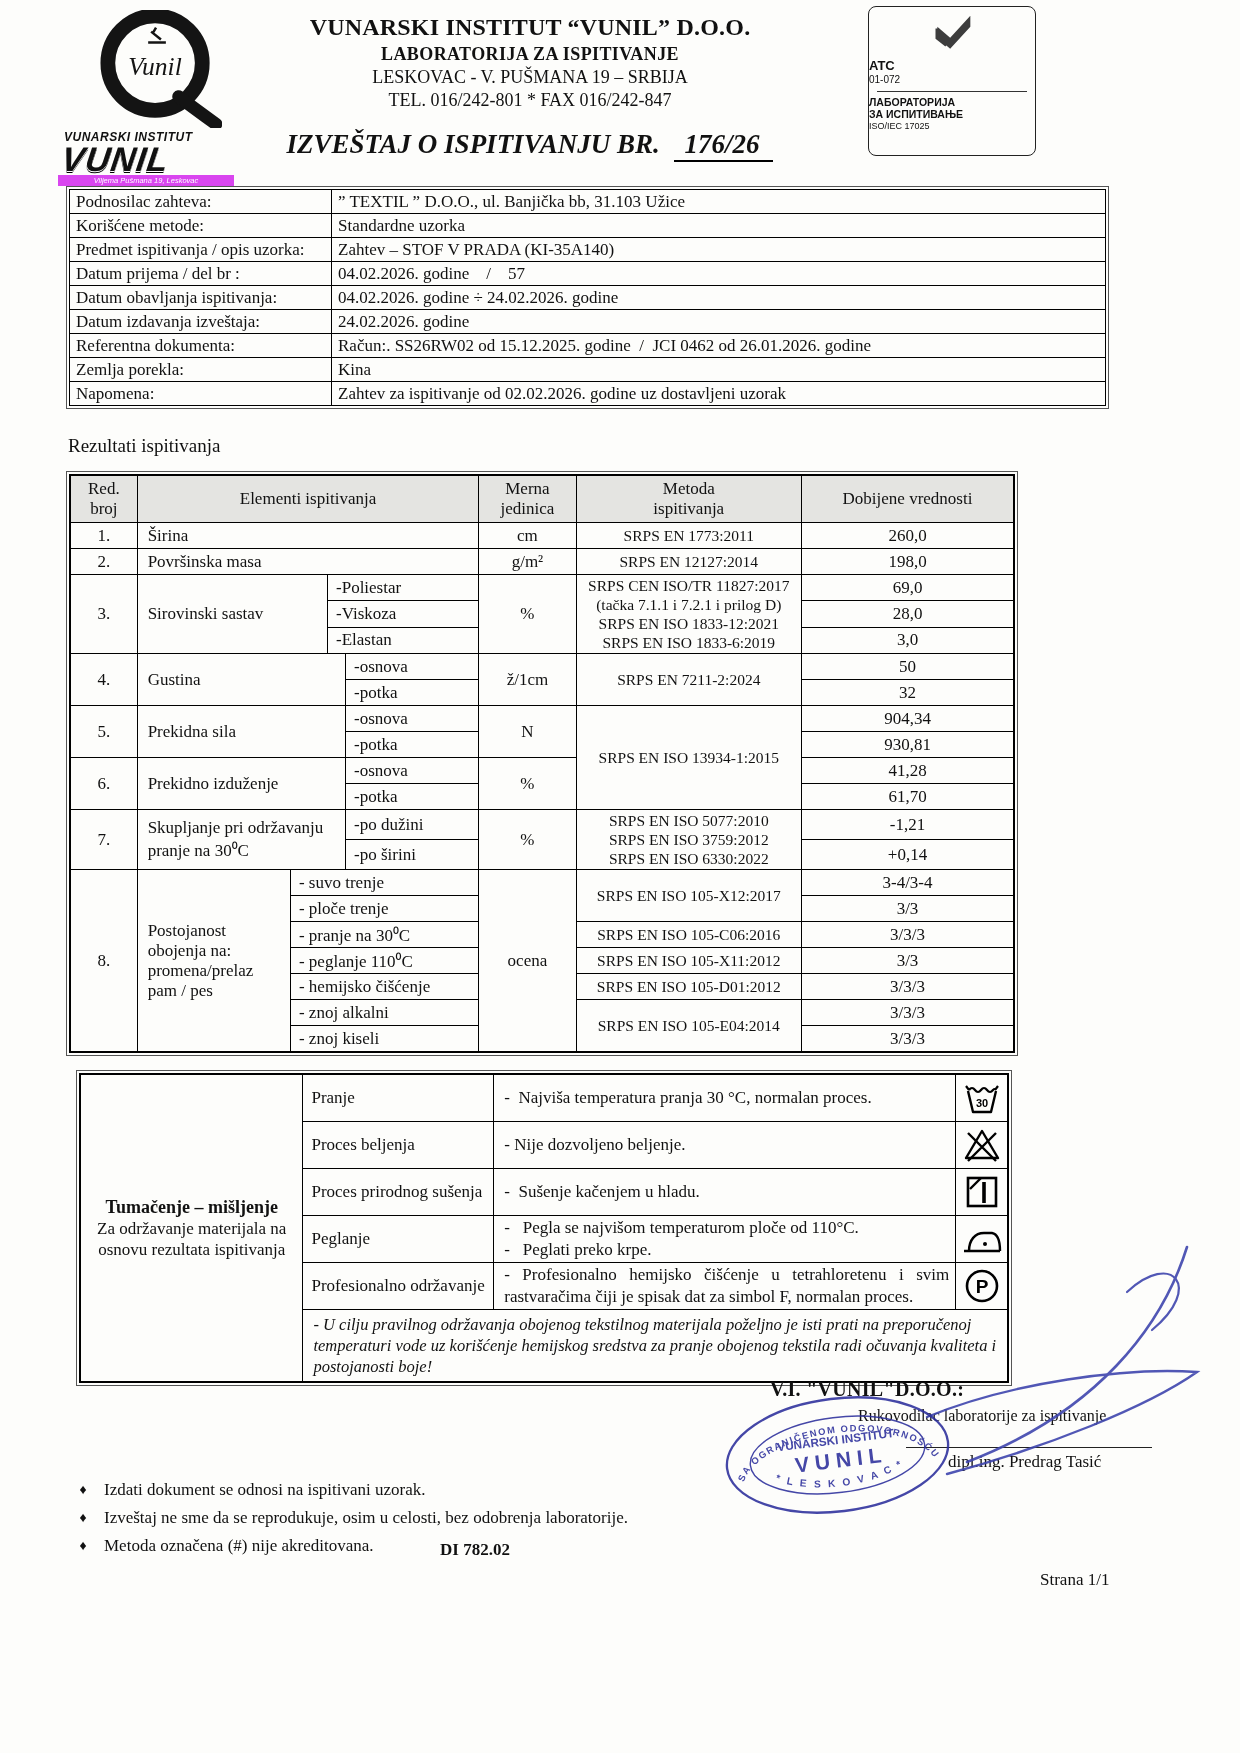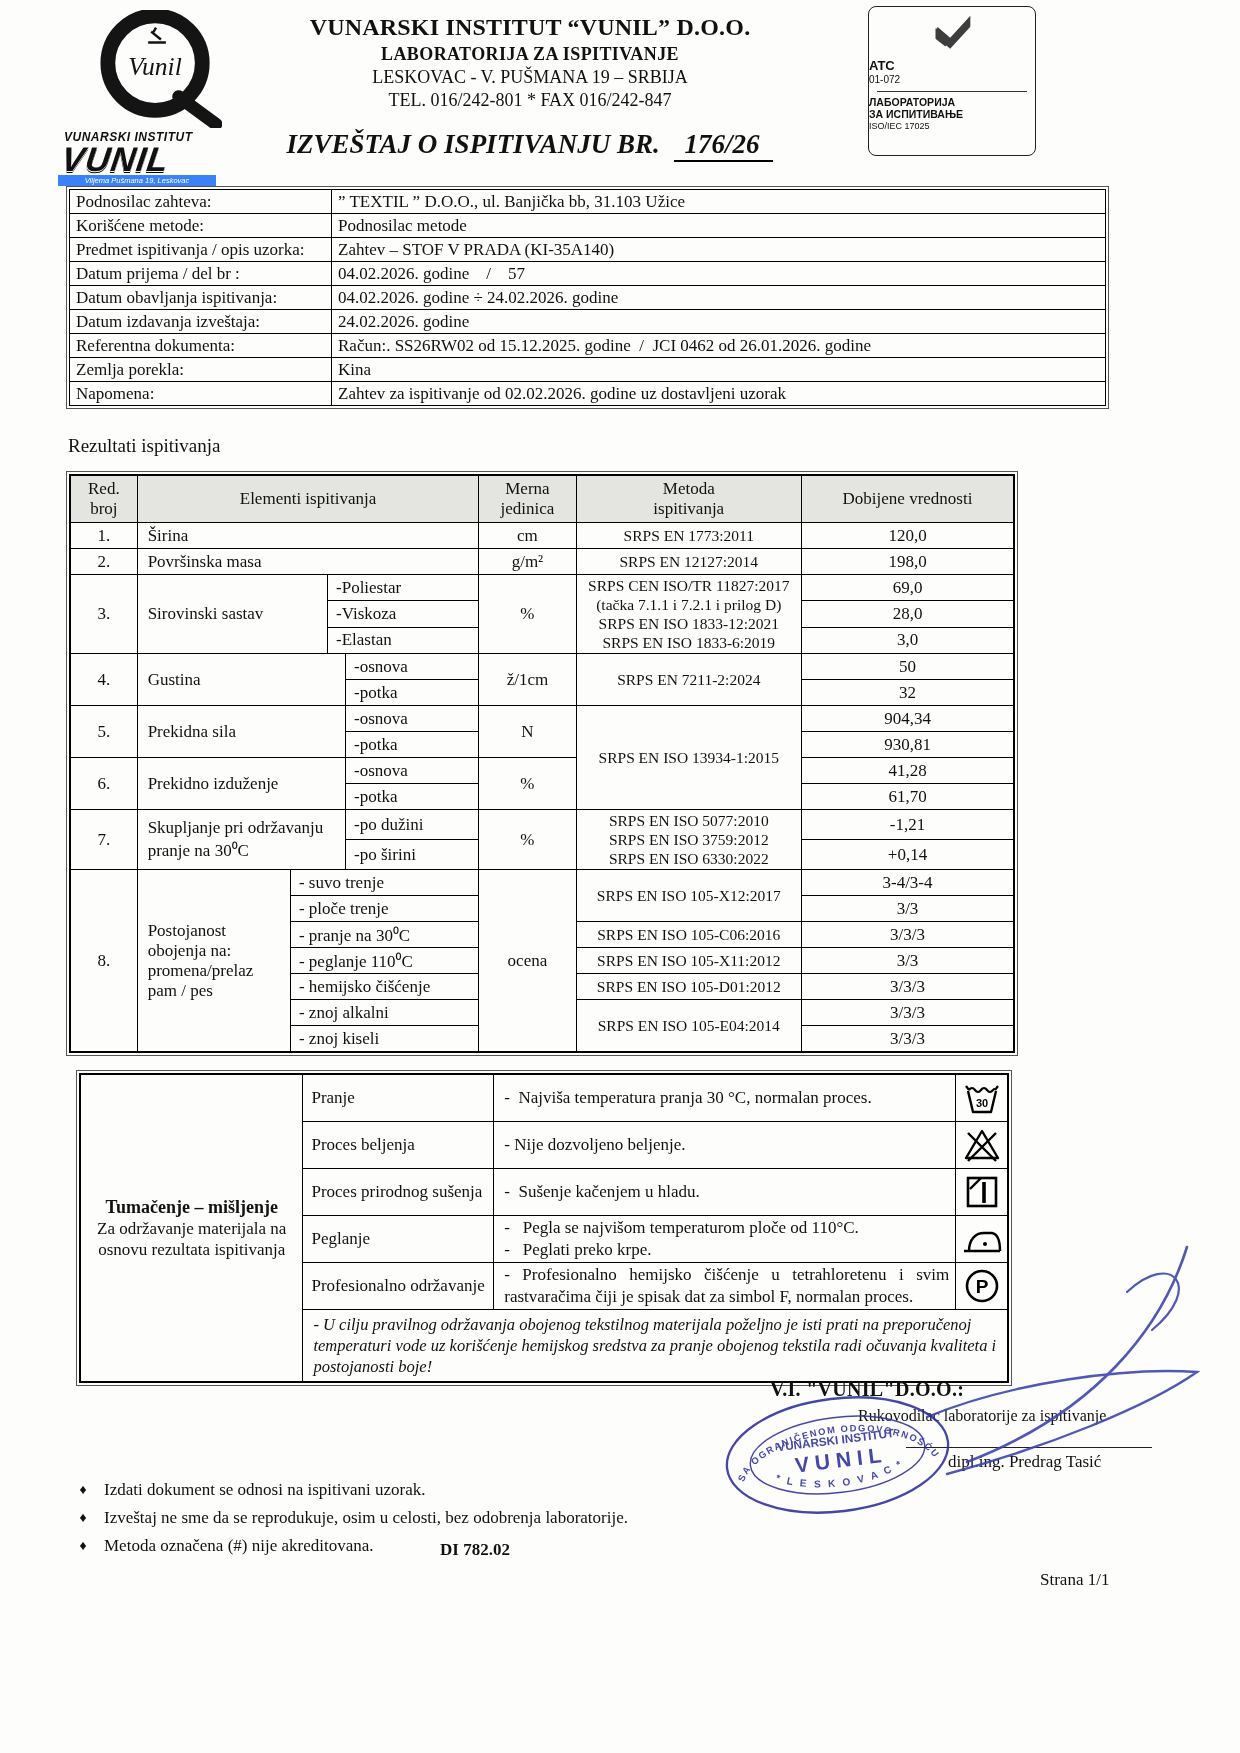--- a/index.html
+++ b/index.html
@@ -10,22 +10,22 @@
 
   
   .hdr{position:relative;height:178px;}
   .logo{position:absolute;left:58px;top:10px;width:200px;text-align:center;}
   .logo-inst{font-family:"Liberation Sans",sans-serif;font-style:italic;font-weight:bold;
              font-size:12px;letter-spacing:.5px;margin-top:-2px;text-align:left;padding-left:6px;}
   .logo-brand{font-family:"Liberation Sans",sans-serif;font-style:italic;font-weight:bold;
               font-size:34px;line-height:30px;letter-spacing:1px;transform:skewX(-8deg);
               text-align:left;padding-left:4px;
               text-shadow:0 1px 0 #fff,0 2px 0 #000;}
-  .logo-sub{background:#3b82f6;color:#fff;font-family:"Liberation Sans",sans-serif;
-            font-size:7.5px;font-style:italic;width:158px;padding:1px 0;margin-top:1px;text-align:center;}
+  .logo-sub{background:#d946ef;color:#fff;font-family:"Liberation Sans",sans-serif;
+            font-size:7.5px;font-style:italic;width:158px;padding:1px 9px;margin-top:1px;text-align:center;}
   .hdr-center{position:absolute;left:230px;top:14px;width:600px;text-align:center;}
   .org{font-size:24px;font-weight:bold;letter-spacing:.2px;}
   .lab{font-size:18px;font-weight:bold;margin-top:3px;letter-spacing:.4px;}
   .addr,.tel{font-size:18px;margin-top:2px;}
   .title-line{margin-top:18px;font-size:27px;font-weight:bold;font-style:italic;}
   .rpt-no{border-bottom:2px solid #000;padding:0 14px 1px 10px;margin-left:8px;}
   .badge{position:absolute;left:868px;top:6px;width:168px;height:150px;border:1.5px solid #222;
          border-radius:8px;font-family:"Liberation Sans",sans-serif;padding-top:6px;box-sizing:border-box;}
   .b-acr{font-weight:bold;font-size:13px;margin-top:1px;}
   .b-code{font-size:10px;margin-top:1px;}
@@ -126,21 +126,21 @@
           <col style="width:262px">
           <col>
         </colgroup>
       <tbody>
         <tr>
             <td class="lbl">Podnosilac zahteva:</td>
             <td class="prew">” TEXTIL ” D.O.O., ul. Banjička bb, 31.103 Užice</td>
           </tr>
         <tr>
             <td class="lbl">Korišćene metode:</td>
-            <td class="prew">Podnosilac metode</td>
+            <td class="prew">Standardne uzorka</td>
           </tr>
         <tr>
             <td class="lbl">Predmet ispitivanja / opis uzorka:</td>
             <td class="prew">Zahtev – STOF V PRADA (KI-35A140)</td>
           </tr>
         <tr>
             <td class="lbl">Datum prijema / del br :</td>
             <td class="prew">04.02.2026. godine    /    57</td>
           </tr>
         <tr>
@@ -191,21 +191,21 @@
           <td class="c pre">Metoda
 ispitivanja</td>
           <td class="c">Dobijene vrednosti</td>
         </tr>
 
         <tr>
           <td class="c">1.</td>
           <td class="name" colspan="4">Širina</td>
           <td class="c">cm</td>
           <td class="c mth">SRPS EN 1773:2011</td>
-          <td class="c">120,0</td>
+          <td class="c">260,0</td>
         </tr>
 
         <tr>
           <td class="c">2.</td>
           <td class="name" colspan="4">Površinska masa</td>
           <td class="c">g/m²</td>
           <td class="c mth">SRPS EN 12127:2014</td>
           <td class="c">198,0</td>
         </tr>
 

